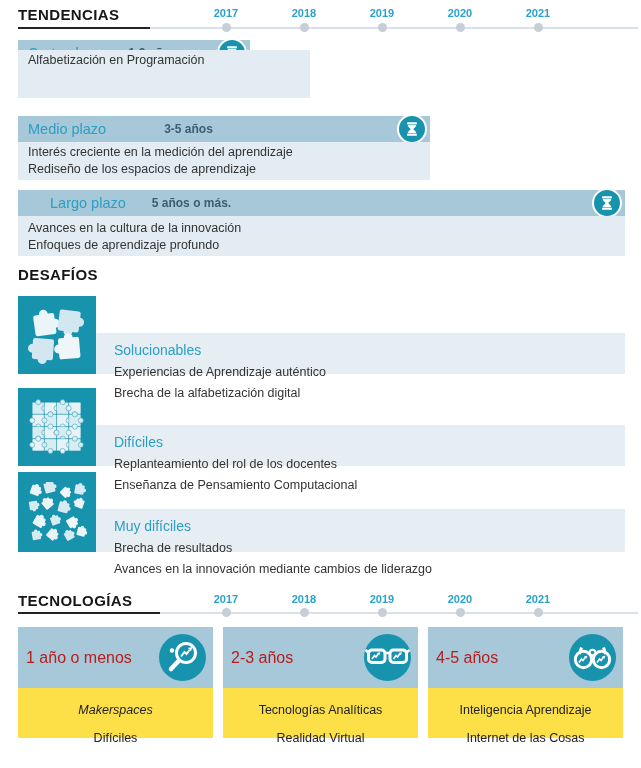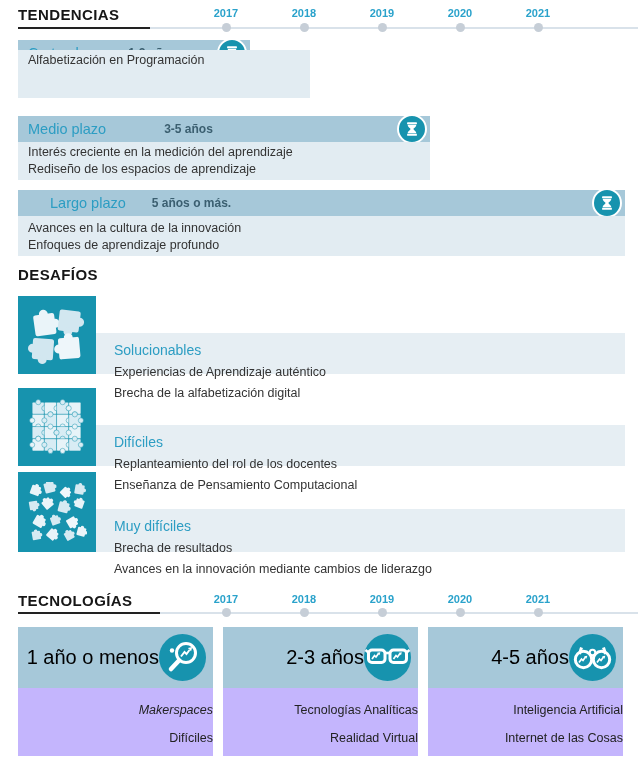--- a/index.html
+++ b/index.html
@@ -27,24 +27,24 @@
   .chicon{width:78px;background:#1793ae;flex:none;display:flex;align-items:center;justify-content:center;}
   .chicon svg{width:60px;height:60px;display:block;}
   .chbody{flex:1;background:#e6eef3;padding:9px 0 0 18px;box-sizing:border-box;margin-top:37px;}
   .chtitle{font-size:14px;color:#2c9dc3;margin-bottom:4px;}
   .chitem{font-size:12.5px;color:#333;line-height:21px;}
   
   .cards{position:absolute;left:18px;top:627px;display:flex;gap:10px;}
   .card{width:195px;}
   .chead{height:61px;background:#a6c8d9;display:flex;align-items:center;
          padding:0 7px 0 8px;box-sizing:border-box;}
-  .ctitle{flex:1;text-align:right;font-size:20px;color:#000000;}
+  .ctitle{flex:1;text-align:left;font-size:16px;color:#b91c1c;}
   .cicon{width:47px;height:47px;flex:none;}
   .cicon svg{width:47px;height:47px;display:block;}
-  .cbody{height:68px;background:#c4b5fd;text-align:right;padding-top:8px;box-sizing:border-box;}
+  .cbody{height:50px;background:#fde047;text-align:center;padding-top:8px;box-sizing:border-box;}
   .citem{font-size:12.5px;color:#222;line-height:28px;}
   .italic{font-style:italic;}
 </style>
 </head>
 <body>
 
 <div class="page">
 
   <div class="h1" style="top:6px;">TENDENCIAS</div>
   <div class="rule dark" style="left:18px;top:27px;width:132px;"></div>
@@ -265,19 +265,19 @@
             <circle cx="32.5" cy="25.5" r="8.2" fill="none" stroke="#fff" stroke-width="3"></circle>
             <circle cx="23.5" cy="18.5" r="2.8" fill="none" stroke="#fff" stroke-width="2"></circle>
             <polyline points="10,28.5 12.5,25 14,26.5 16.5,23" fill="none" stroke="#fff" stroke-width="1.7"></polyline>
             <path d="M18.3 21.7 L15.2 22.3 L17.5 24.7 Z" fill="#fff"></path>
             <polyline points="28,28.5 30.5,25 32,26.5 34.5,23" fill="none" stroke="#fff" stroke-width="1.7"></polyline>
             <path d="M36.3 21.7 L33.2 22.3 L35.5 24.7 Z" fill="#fff"></path>
           </svg>
         </span>
       </div>
       <div class="cbody">
-        <div class="citem">Inteligencia Artificial</div>
+        <div class="citem">Inteligencia Aprendizaje</div>
         <div class="citem">Internet de las Cosas</div>
       </div>
     </div>
 
   </div>
 </div>
 
 </body></html>

